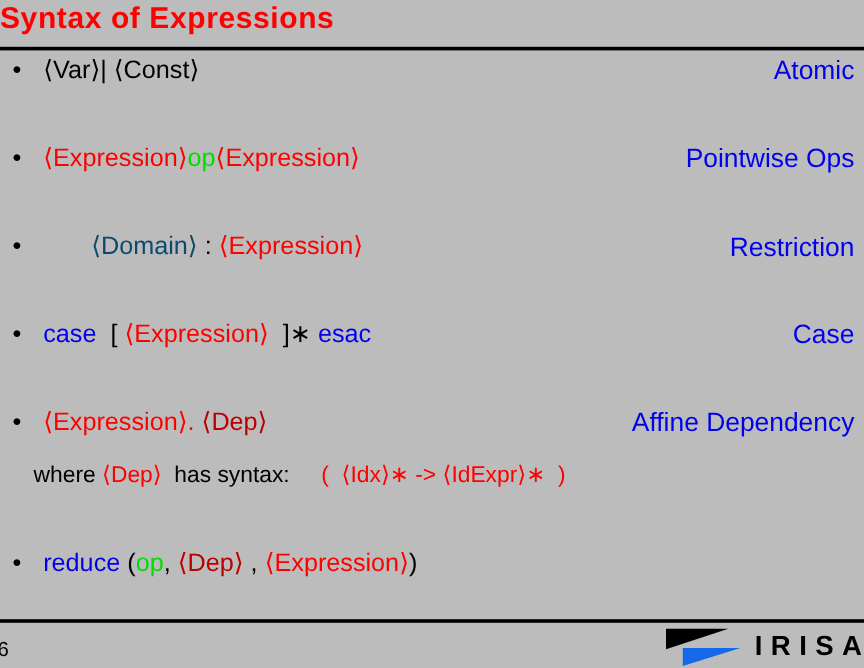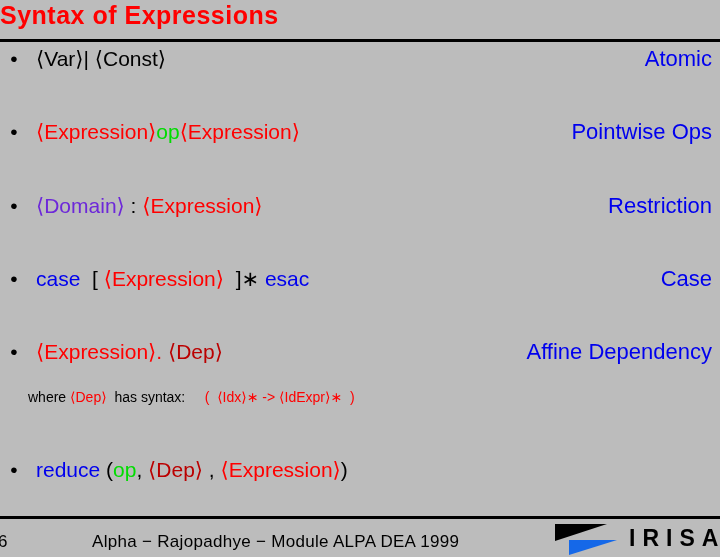--- a/index.html
+++ b/index.html
@@ -83,38 +83,38 @@
     line-height: 30px;
     color: #0000ee;
     font-size: 22px;
   }
 
   .sub-row {
     position: absolute;
     left: 0;
     width: 720px;
     height: 30px;
-    font-size: 14px;
+    font-size: 19px;
     line-height: 30px;
     white-space: nowrap;
   }
   .sub-content {
     position: absolute;
     left: 28px;
     top: 0;
     line-height: 30px;
     color: #000000;
   }
 
   
   .tok-red     { color: #ff0000; }
   .tok-darkred { color: #bb0000; }
   .tok-blue    { color: #0000ee; }
   .tok-green   { color: #00dd00; }
-  .tok-dgreen  { color: #6d28d9; }
+  .tok-dgreen  { color: #0c4a6e; margin-left: 40px; }
   .tok-black   { color: #000000; }
 
   
   #footer {
     position: absolute;
     top: 519px;
     left: 0;
     width: 720px;
     height: 38px;
   }
@@ -199,21 +199,20 @@
     </div>
     <div class="sub-row" style="top: 340px;">
       <div class="sub-content"><span class="tok-black" style="white-space: pre;">where </span><span class="tok-red" style="white-space: pre;">⟨Dep⟩</span><span class="tok-black" style="white-space: pre;">  has syntax:</span><span class="tok-black" style="white-space: pre;">     </span><span class="tok-red" style="white-space: pre;">(  ⟨Idx⟩∗ -&gt; ⟨IdExpr⟩∗  )</span></div>
     </div>
   </div>
 
 <div class="rule" id="rule-bottom"></div>
 
 <div id="footer">
   <div id="page-number">6</div>
-  <div id="footer-text">Alpha − Rajopadhye − Module ALPA DEA 1999</div>
   <div id="irisa-logo">
     <svg id="irisa-mark" viewBox="0 0 68 35" xmlns="http://www.w3.org/2000/svg">
       <polygon points="0,2 52,2 0,19" fill="#000000"></polygon>
       <polygon points="14,18 62,18 14,33" fill="#1568e8"></polygon>
     </svg>
     <div id="irisa-word">IRISA</div>
   </div>
 </div>
 
 </body></html>

